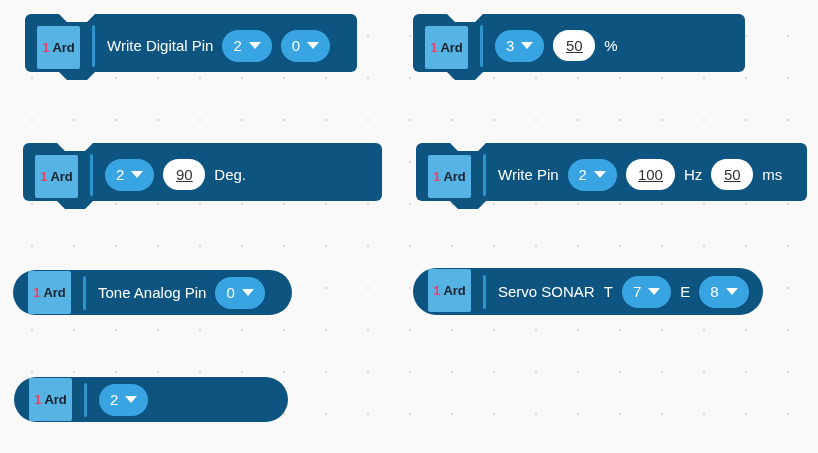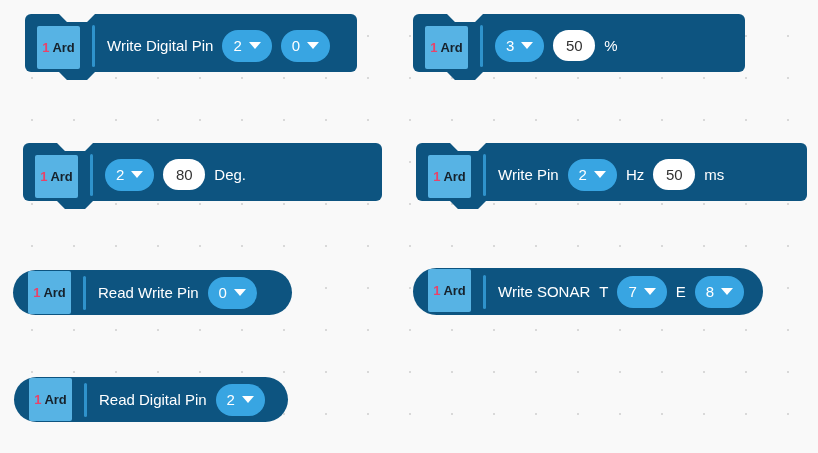--- a/index.html
+++ b/index.html
@@ -114,20 +114,21 @@
     height:31px;
     min-width:18px;
     border-radius:16px;
     background:var(--input-bg, #ffffff);
     color:var(--input-text, #333333);
     display:inline-flex;
     align-items:center;
     justify-content:center;
     padding:0 12px;
     cursor:text;
+    text-decoration:underline;
   }
 </style>
 </head>
 <body>
 
 <div class="block stack" style="left:25px; top:14px; min-width:332px;">
   <div class="badge">
     <span class="num">1</span>
     <span class="txt">Ard</span>
   </div>
@@ -160,76 +161,76 @@
 <div class="block stack" style="left:23px; top:143px; min-width:359px;">
   <div class="badge">
     <span class="num">1</span>
     <span class="txt">Ard</span>
   </div>
   <div class="sep"></div>
   <div class="pill">
     <span>2</span>
     <i class="tri"></i>
   </div>
-  <div class="input">80</div>
+  <div class="input">90</div>
   <span class="unit">Deg.</span>
 </div>
 
 <div class="block stack" style="left:416px; top:143px; min-width:391px;">
   <div class="badge">
     <span class="num">1</span>
     <span class="txt">Ard</span>
   </div>
   <div class="sep"></div>
   <span class="block-label">Write Pin</span>
   <div class="pill">
     <span>2</span>
     <i class="tri"></i>
   </div>
+  <div class="input">100</div>
   <span class="unit">Hz</span>
   <div class="input">50</div>
   <span class="unit">ms</span>
 </div>
 
 <div class="block reporter" style="left:13px; top:270px; min-width:279px;">
   <div class="badge">
     <span class="num">1</span>
     <span class="txt">Ard</span>
   </div>
   <div class="sep"></div>
-  <span class="block-label">Read Write Pin</span>
+  <span class="block-label">Tone Analog Pin</span>
   <div class="pill">
     <span>0</span>
     <i class="tri"></i>
   </div>
 </div>
 
 <div class="block reporter tall" style="left:413px; top:268px; min-width:350px;">
   <div class="badge">
     <span class="num">1</span>
     <span class="txt">Ard</span>
   </div>
   <div class="sep"></div>
-  <span class="block-label">Write SONAR</span>
+  <span class="block-label">Servo SONAR</span>
   <span class="unit">T</span>
   <div class="pill">
     <span>7</span>
     <i class="tri"></i>
   </div>
   <span class="unit">E</span>
   <div class="pill">
     <span>8</span>
     <i class="tri"></i>
   </div>
 </div>
 
 <div class="block reporter" style="left:14px; top:377px; min-width:274px;">
   <div class="badge">
     <span class="num">1</span>
     <span class="txt">Ard</span>
   </div>
   <div class="sep"></div>
-  <span class="block-label">Read Digital Pin</span>
   <div class="pill">
     <span>2</span>
     <i class="tri"></i>
   </div>
 </div>
 
 </body></html>

